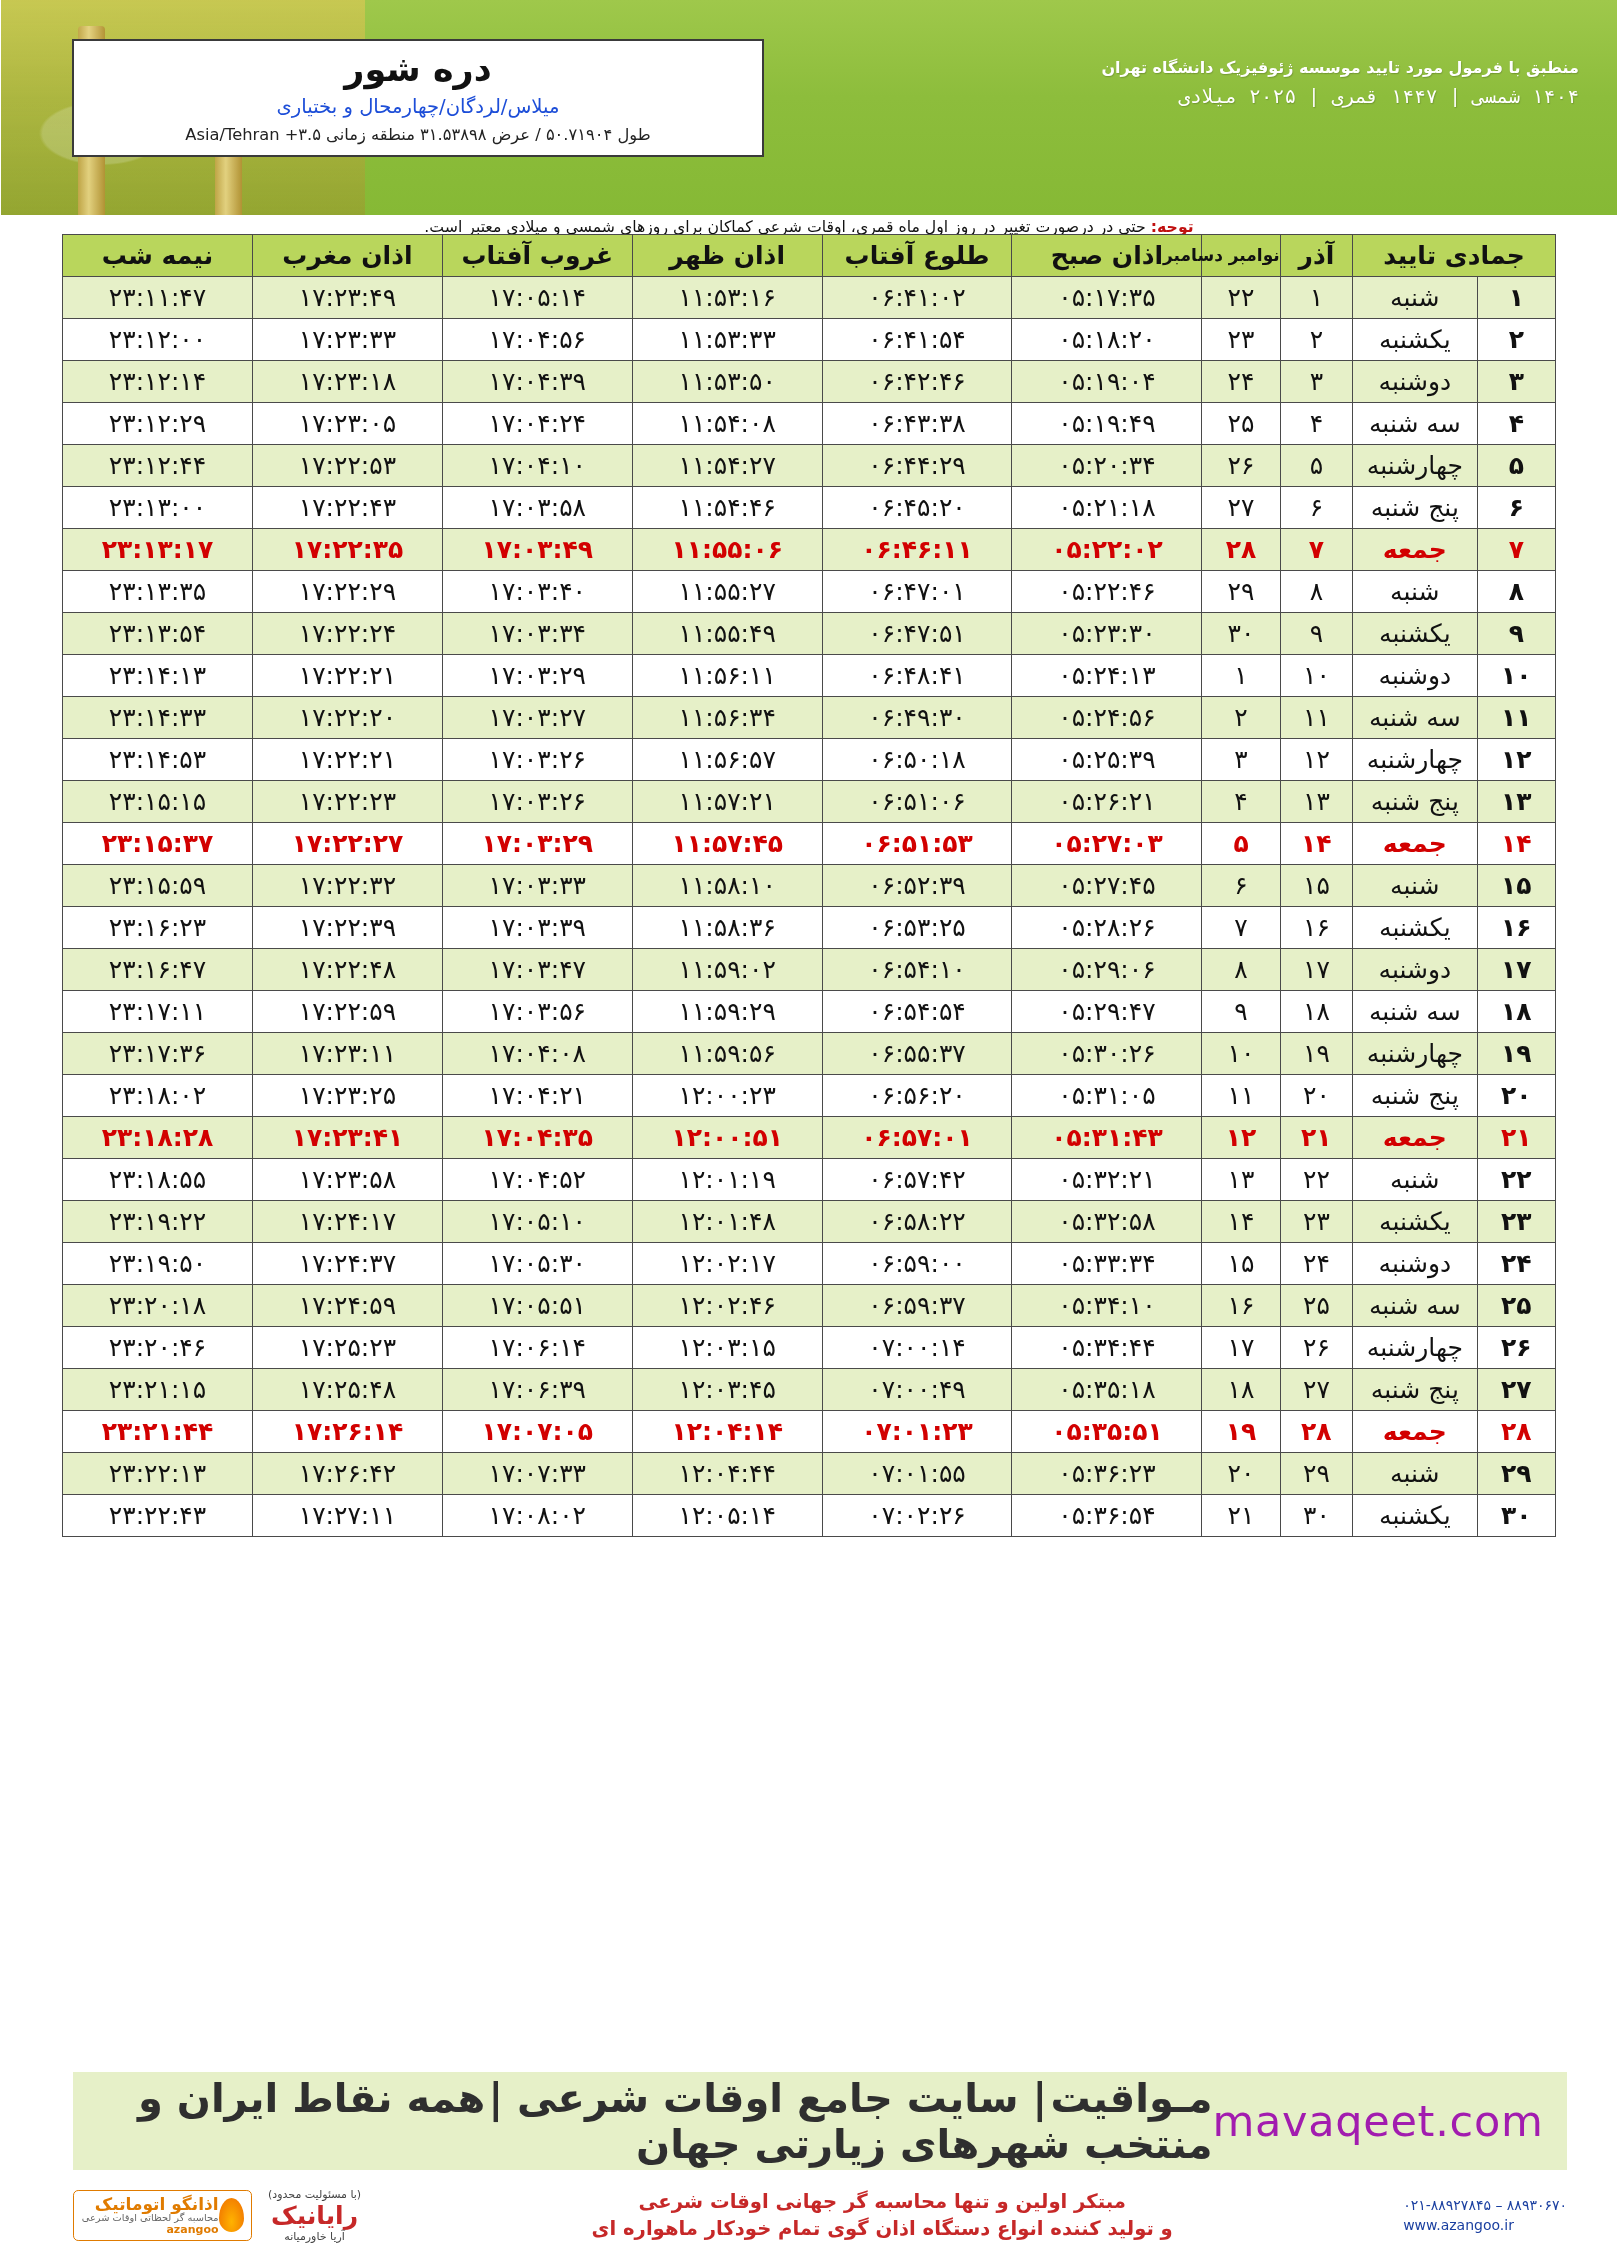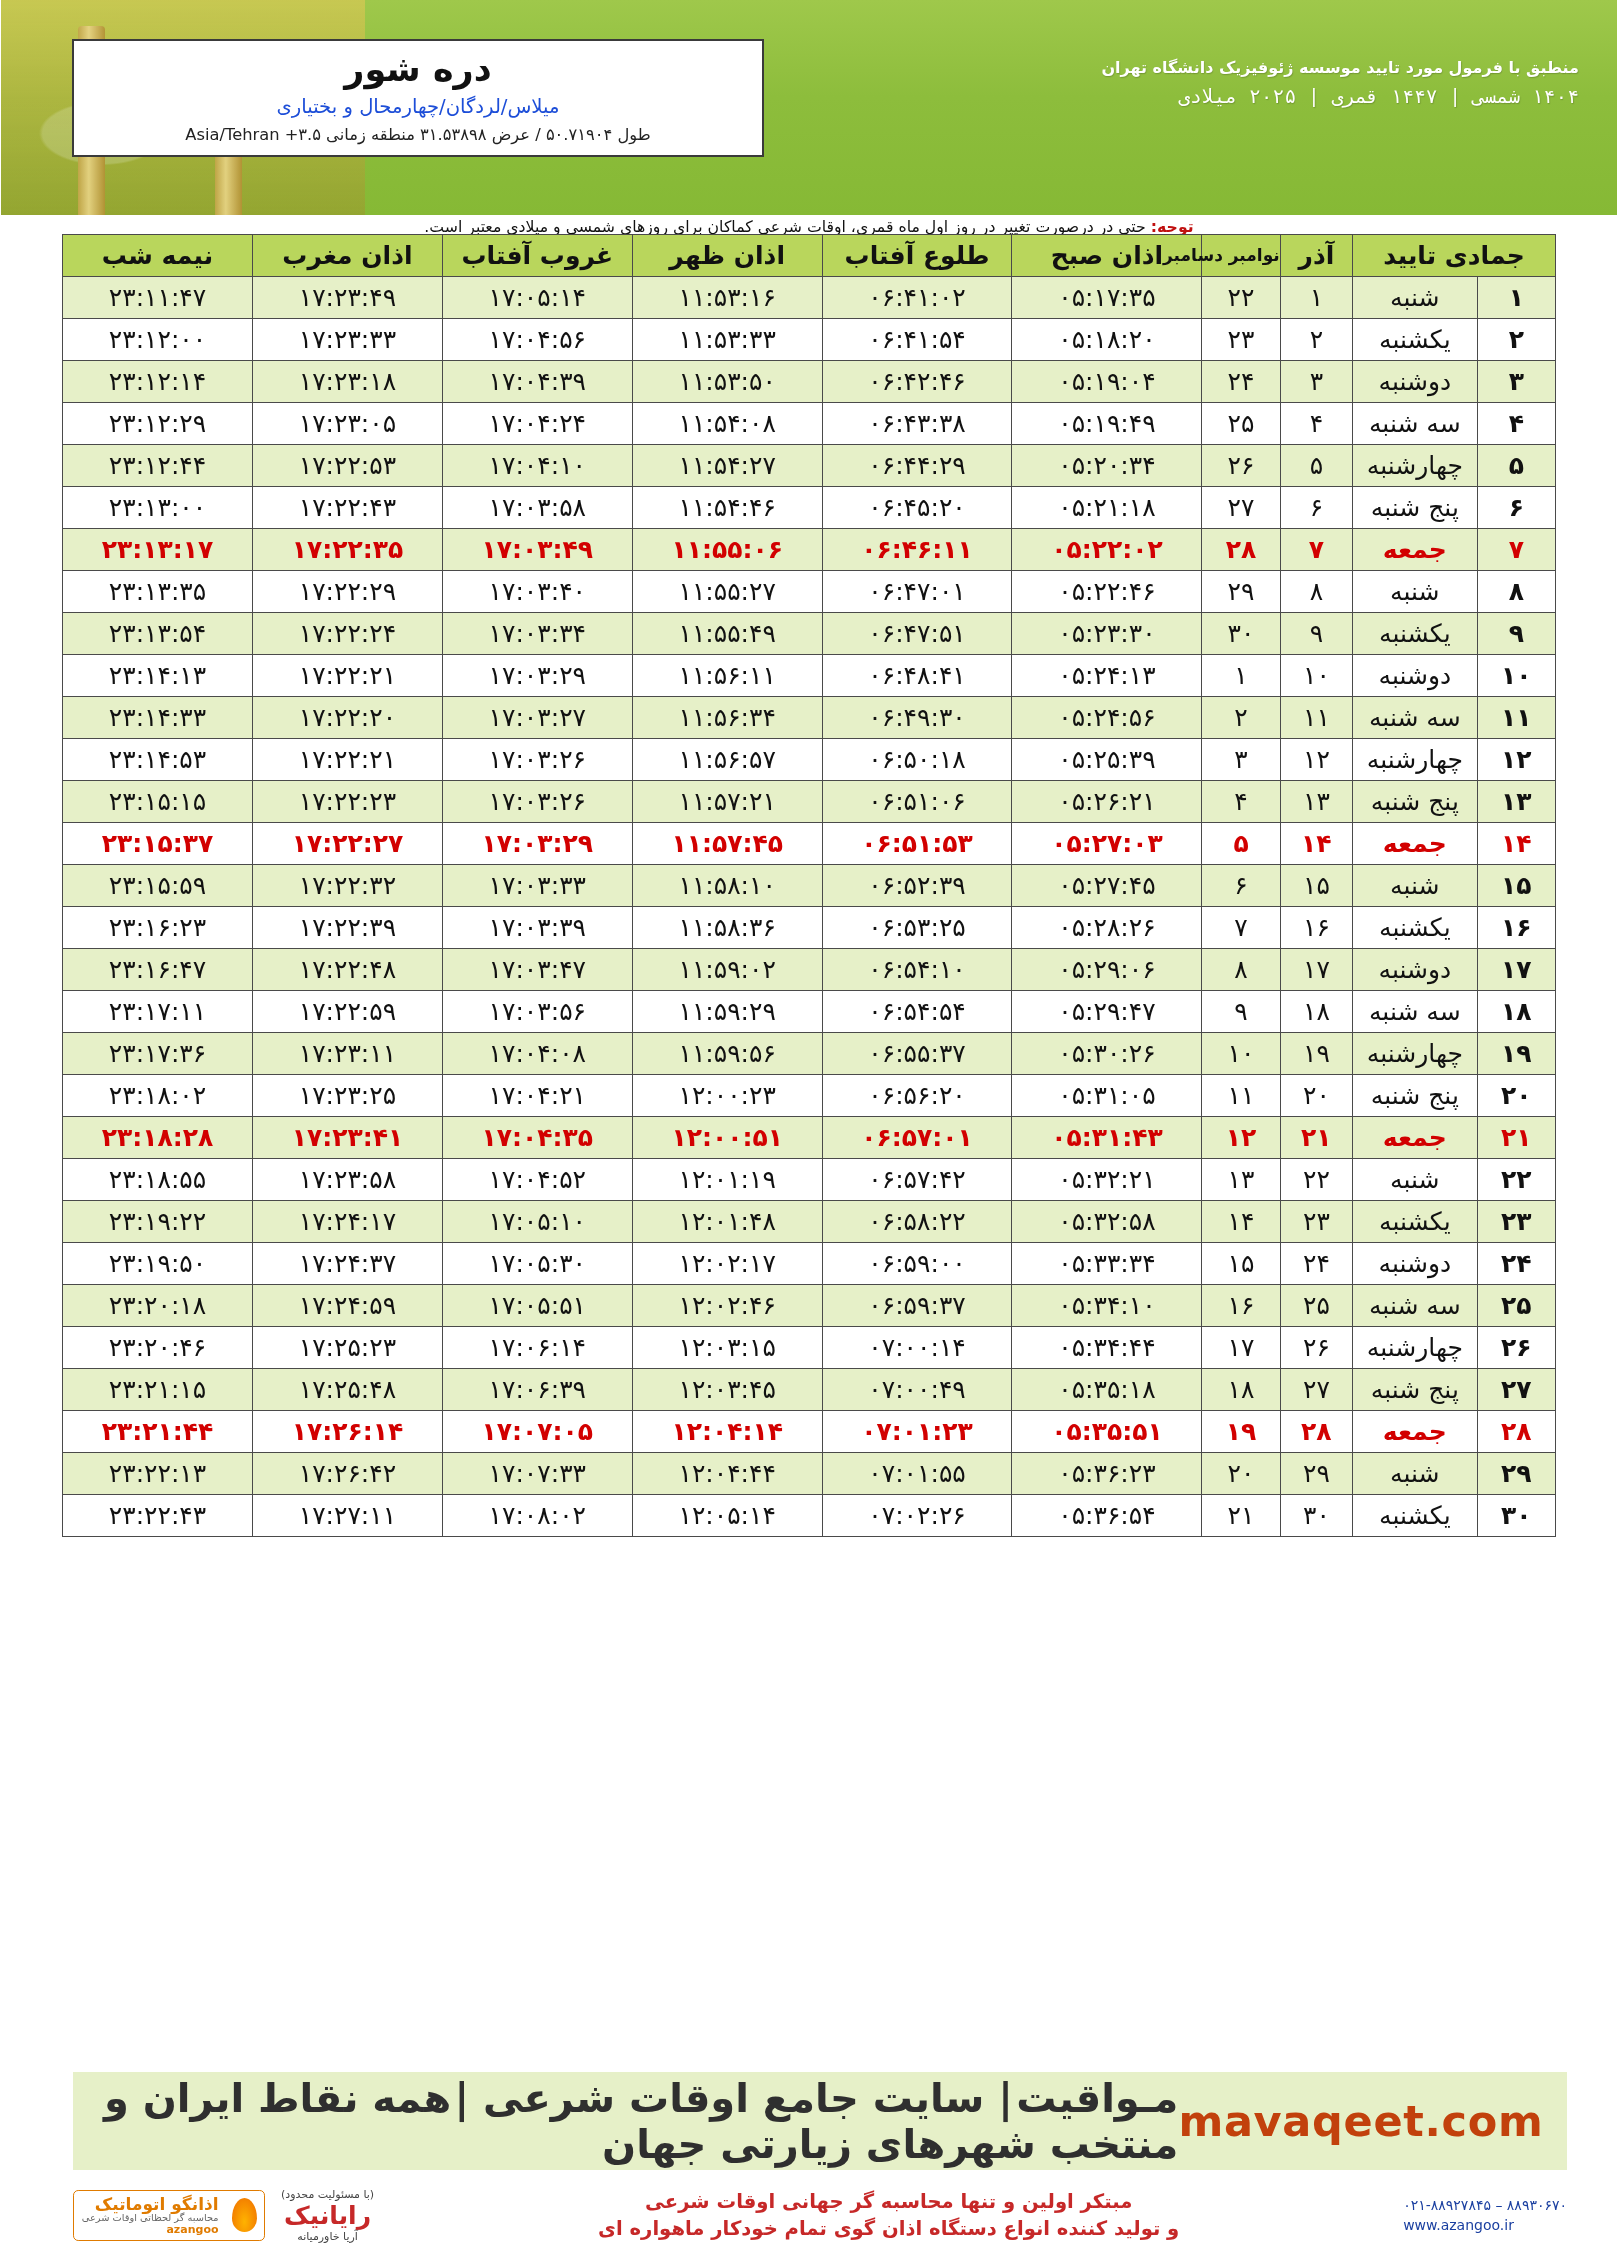--- a/index.html
+++ b/index.html
@@ -152,34 +152,34 @@
     width: 1494px; height: 98px;
     background: #e6f0c8;
     display: flex;
     flex-direction: row-reverse;
     align-items: center;
     justify-content: space-between;
     padding: 0 23.5px;
     direction: rtl;
   }
   .brand-fa { font-size: 40px; font-weight: bold; color: #2f2f2f; }
-  .brand-en { font-size: 43px; font-weight: bold; color: #c2410c; letter-spacing: 0.7px; }
+  .brand-en { font-size: 43px; font-weight: normal; color: #a21caf; letter-spacing: 0.7px; }
   .footer-bottom {
     position: absolute;
     left: 62px; top: 112px;
     width: 1494px; height: 77px;
     display: flex;
     flex-direction: row-reverse;
     align-items: center;
     justify-content: space-between;
     direction: rtl;
   }
   .f-logos { display: flex; flex-direction: row-reverse; align-items: center; gap: 15.7px; }
   .logo-azangoo {
-    display: flex; align-items: center; gap: 13px;
+    display: flex; align-items: center; gap: 0;
     border: 1.3px solid #e07b00; border-radius: 5.2px; padding: 3.9px 7.8px;
   }
   .logo-azangoo .flame {
     width: 25px; height: 34px;
     background: radial-gradient(ellipse at 50% 70%, #ffb300, #ef6c00);
     border-radius: 50% 50% 50% 50% / 60% 60% 40% 40%;
   }
   .logo-azangoo .txt { font-size: 17px; font-weight: bold; color: #e07b00; line-height: 1.1; }
   .logo-rayaneek { text-align: center; }
   .logo-rayaneek .big { font-size: 25px; font-weight: bold; color: #c62828; }

